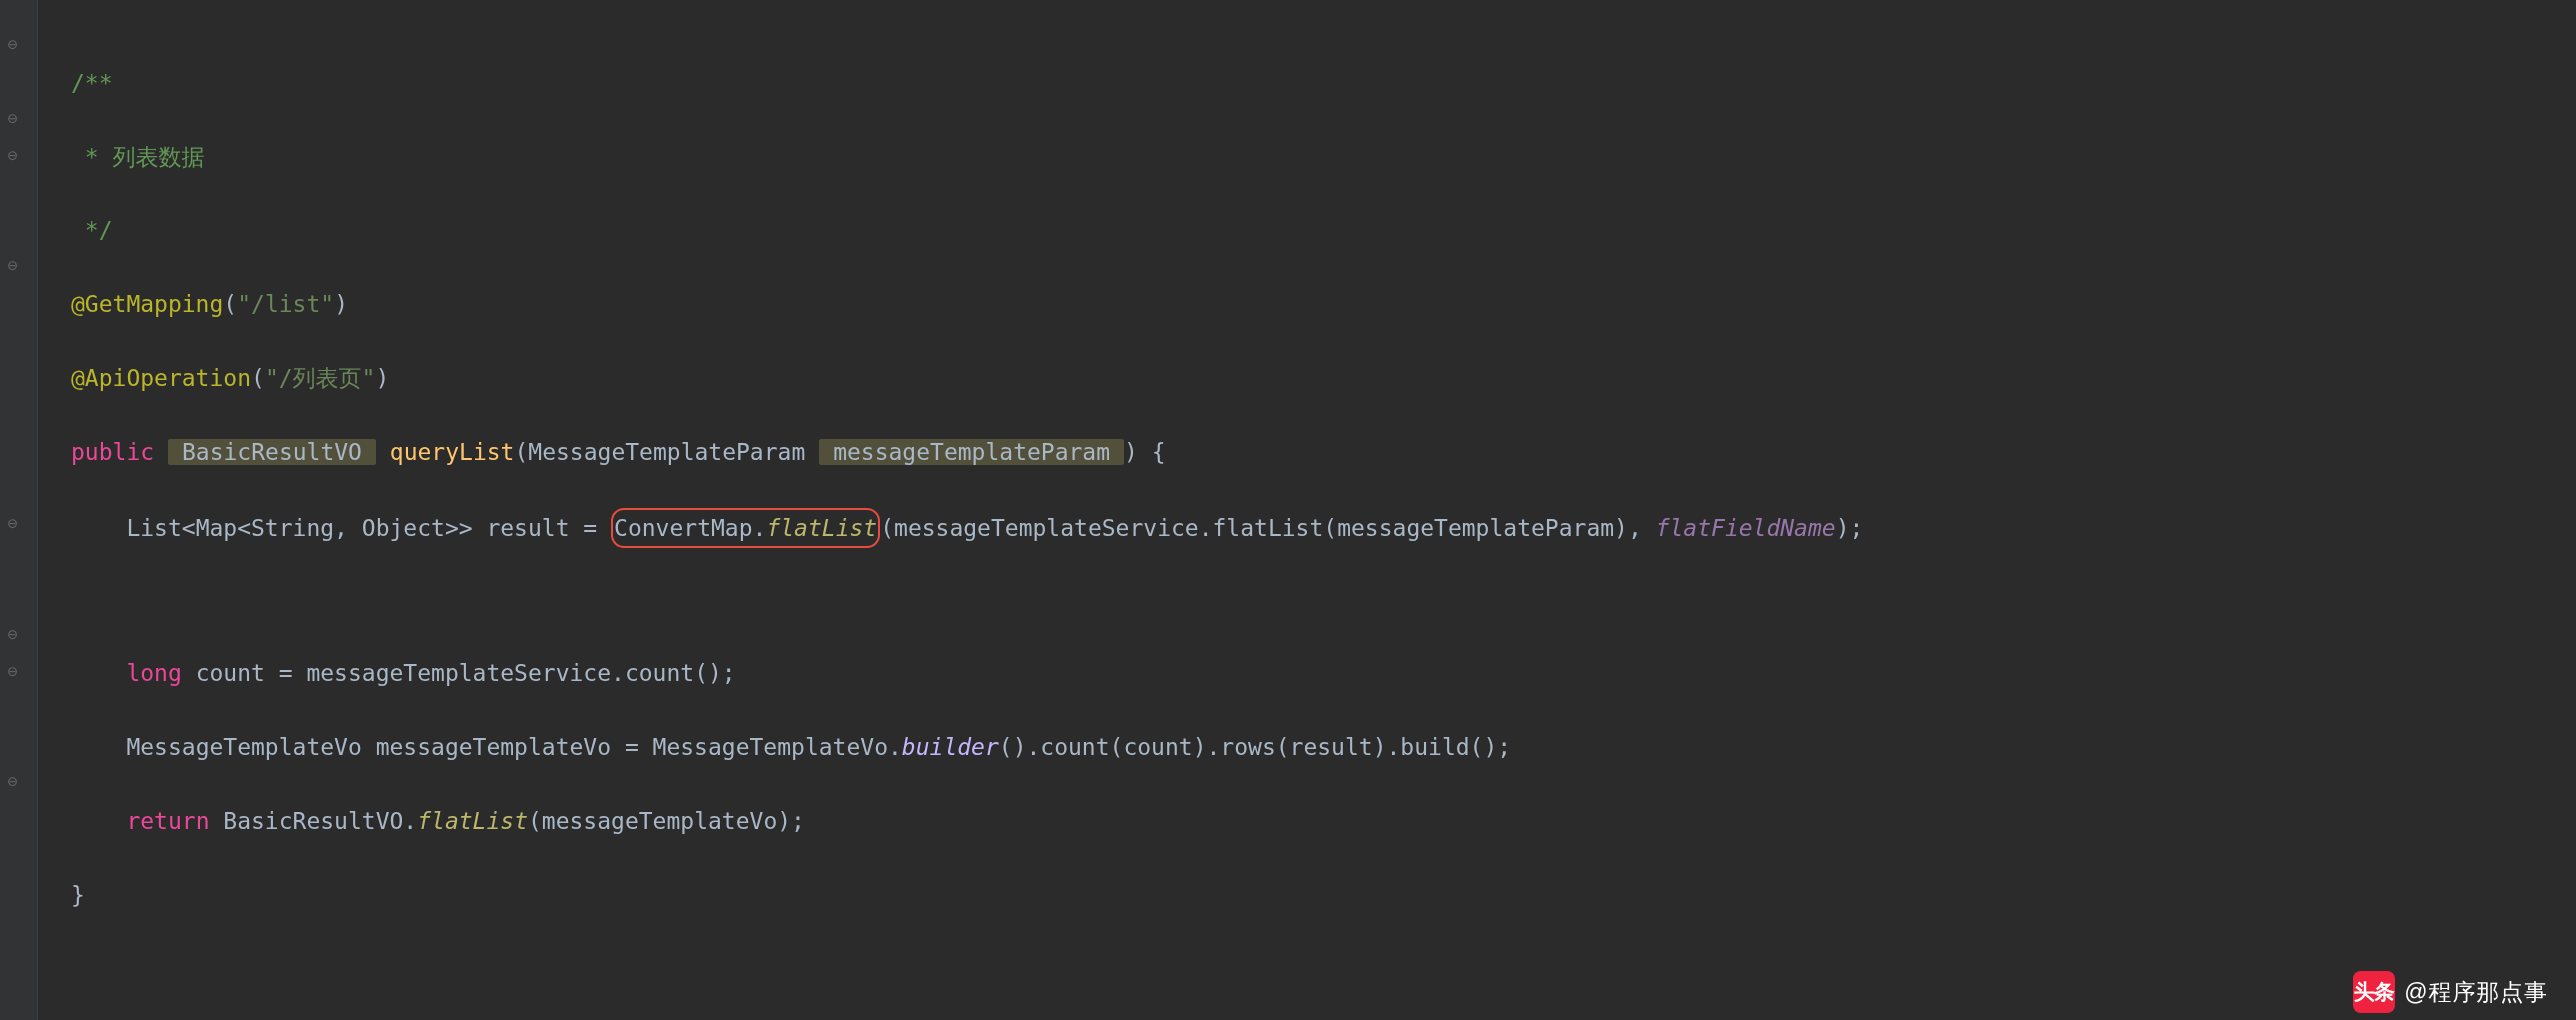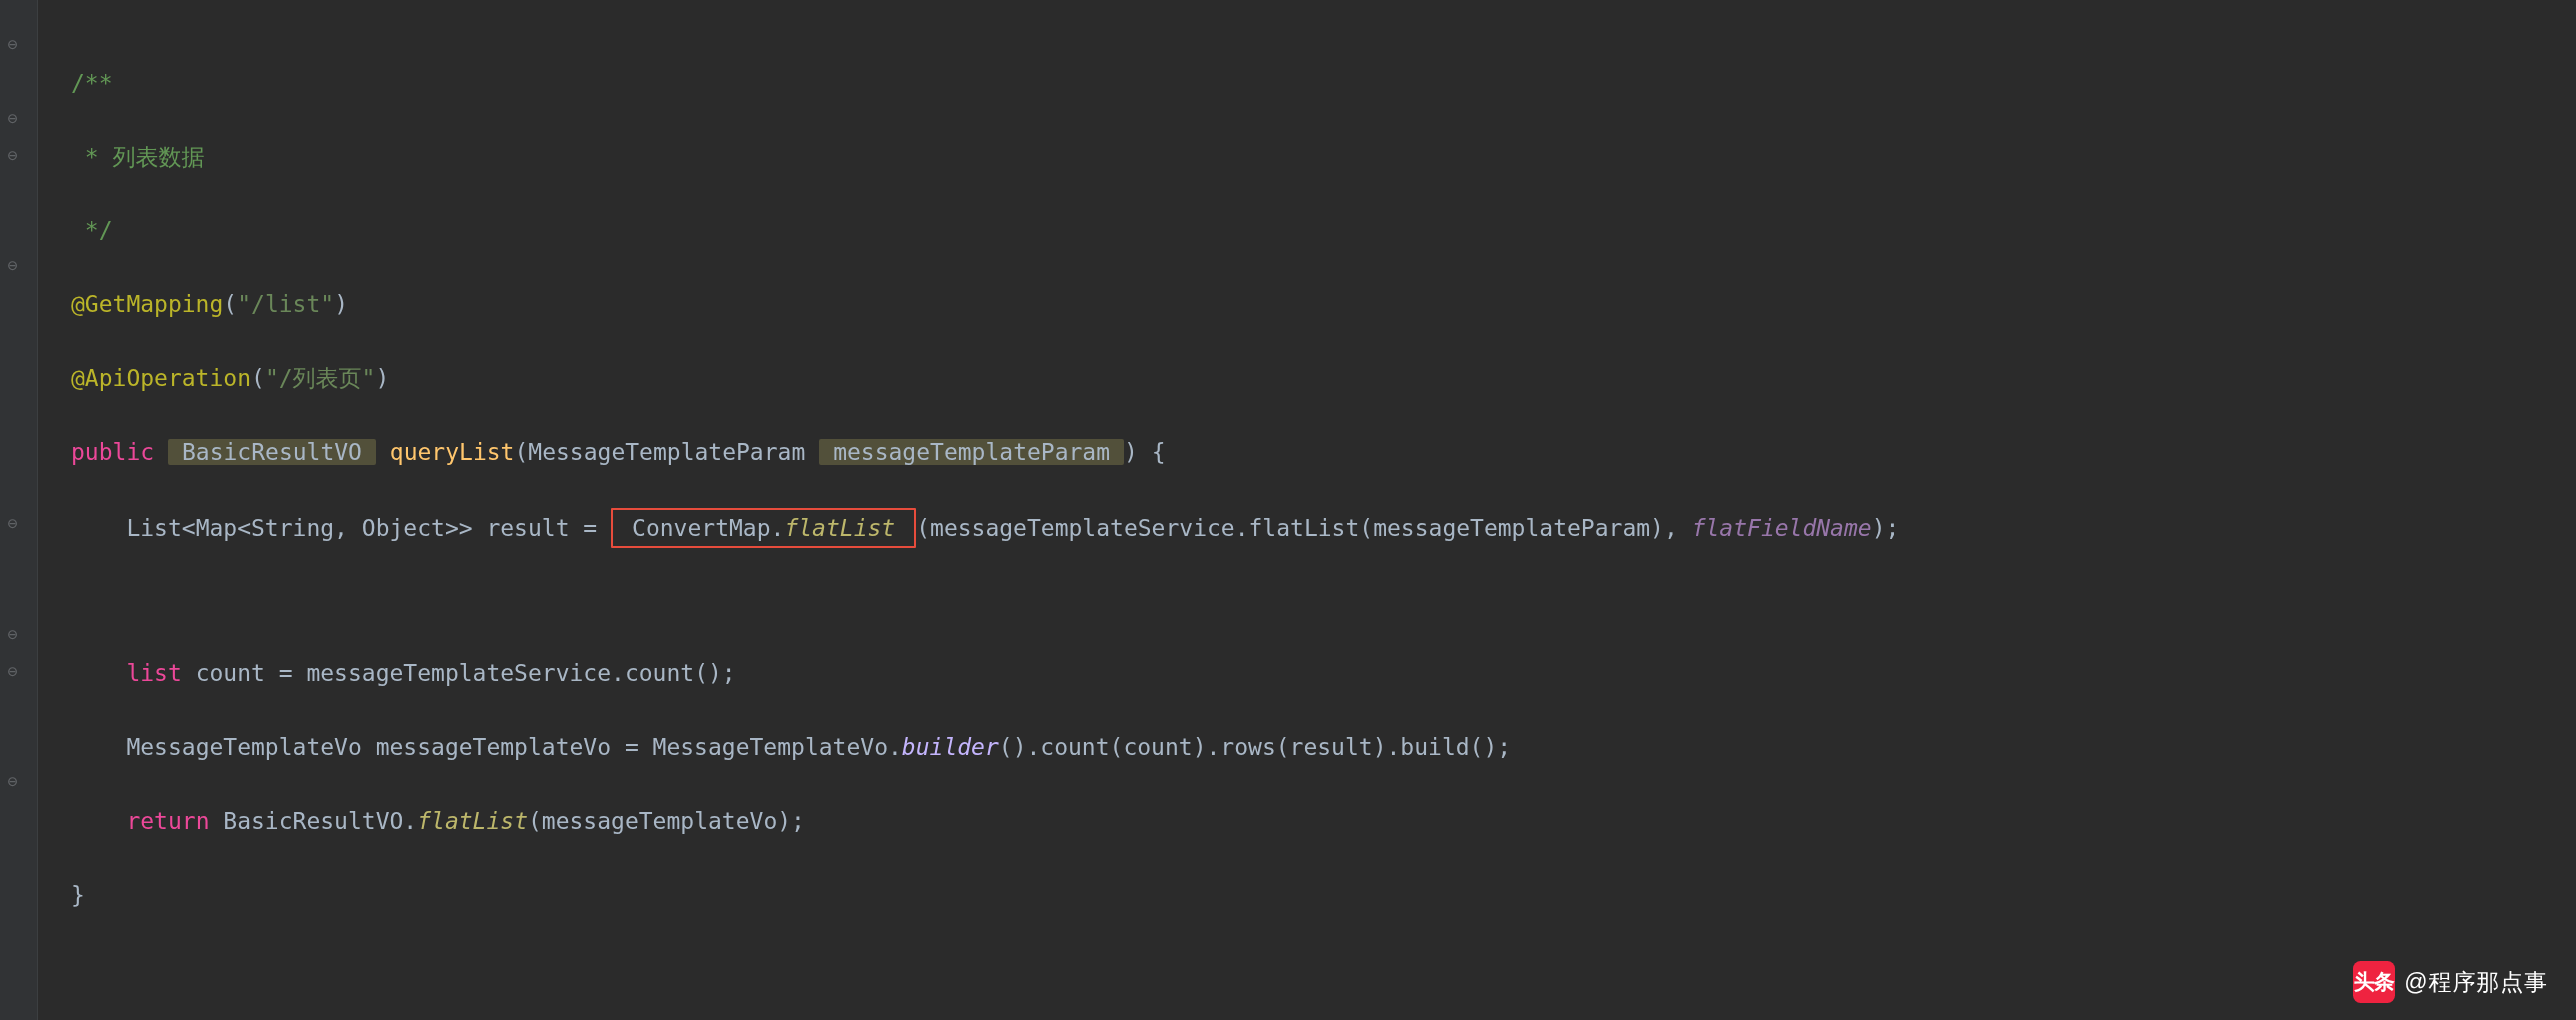--- a/index.html
+++ b/index.html
@@ -45,27 +45,27 @@
     .field-italic { color: #9876aa; font-style: italic; }
     .paren { color: #a9b7c6; }
     .builder-method { color: #c4b5fd; font-style: italic; }
     .highlight-warn {
       background: #52503a;
       padding: 0 14px;
       border-radius: 1.9px;
     }
     .red-box {
       border: 2.4px solid #e74c3c;
-      border-radius: 1px;
-      padding: 0 19px;
+      border-radius: 13px;
+      padding: 0 1px;
       display: inline-block;
     }
     .watermark {
       position: absolute;
-      bottom: 18px;
+      bottom: 8px;
       right: 28px;
       display: flex;
       align-items: center;
       gap: 9.4px;
       color: #ffffff;
       font-family: "PingFang SC", "Microsoft YaHei", sans-serif;
     }
     .watermark-logo {
       width: 42px;
       height: 42px;
@@ -97,21 +97,21 @@
 
 <div class="code-area">
 <div class="line"><span class="comment-doc">/**</span></div>
 <div class="line"><span class="comment-doc"> * 列表数据</span></div>
 <div class="line"><span class="comment-doc"> */</span></div>
 <div class="line"><span class="annotation">@GetMapping</span><span class="paren">(</span><span class="string">"/list"</span><span class="paren">)</span></div>
 <div class="line"><span class="annotation">@ApiOperation</span><span class="paren">(</span><span class="string">"/列表页"</span><span class="paren">)</span></div>
 <div class="line"><span class="keyword">public</span> <span class="highlight-warn">BasicResultVO</span> <span class="method-decl">queryList</span><span class="paren">(</span><span class="type">MessageTemplateParam</span> <span class="highlight-warn">messageTemplateParam</span><span class="paren">) {</span></div>
 <div class="line">    <span class="type">List&lt;Map&lt;String, Object&gt;&gt;</span><span> result = </span><span class="red-box"><span>ConvertMap.</span><span class="static-method">flatList</span></span><span class="paren">(</span><span>messageTemplateService.flatList(messageTemplateParam), </span><span class="field-italic">flatFieldName</span><span class="paren">);</span></div>
 <div class="line"></div>
-<div class="line">    <span class="keyword">list</span><span> count = messageTemplateService.count();</span></div>
+<div class="line">    <span class="keyword">long</span><span> count = messageTemplateService.count();</span></div>
 <div class="line">    <span>MessageTemplateVo messageTemplateVo = MessageTemplateVo.</span><span class="builder-method">builder</span><span>().count(count).rows(result).build();</span></div>
 <div class="line">    <span class="keyword">return</span><span> BasicResultVO.</span><span class="static-method">flatList</span><span>(messageTemplateVo);</span></div>
 <div class="line"><span>}</span></div>
 <div class="line"></div>
 <div class="line"><span class="comment-doc">/**</span></div>
 
 
 
 
 

